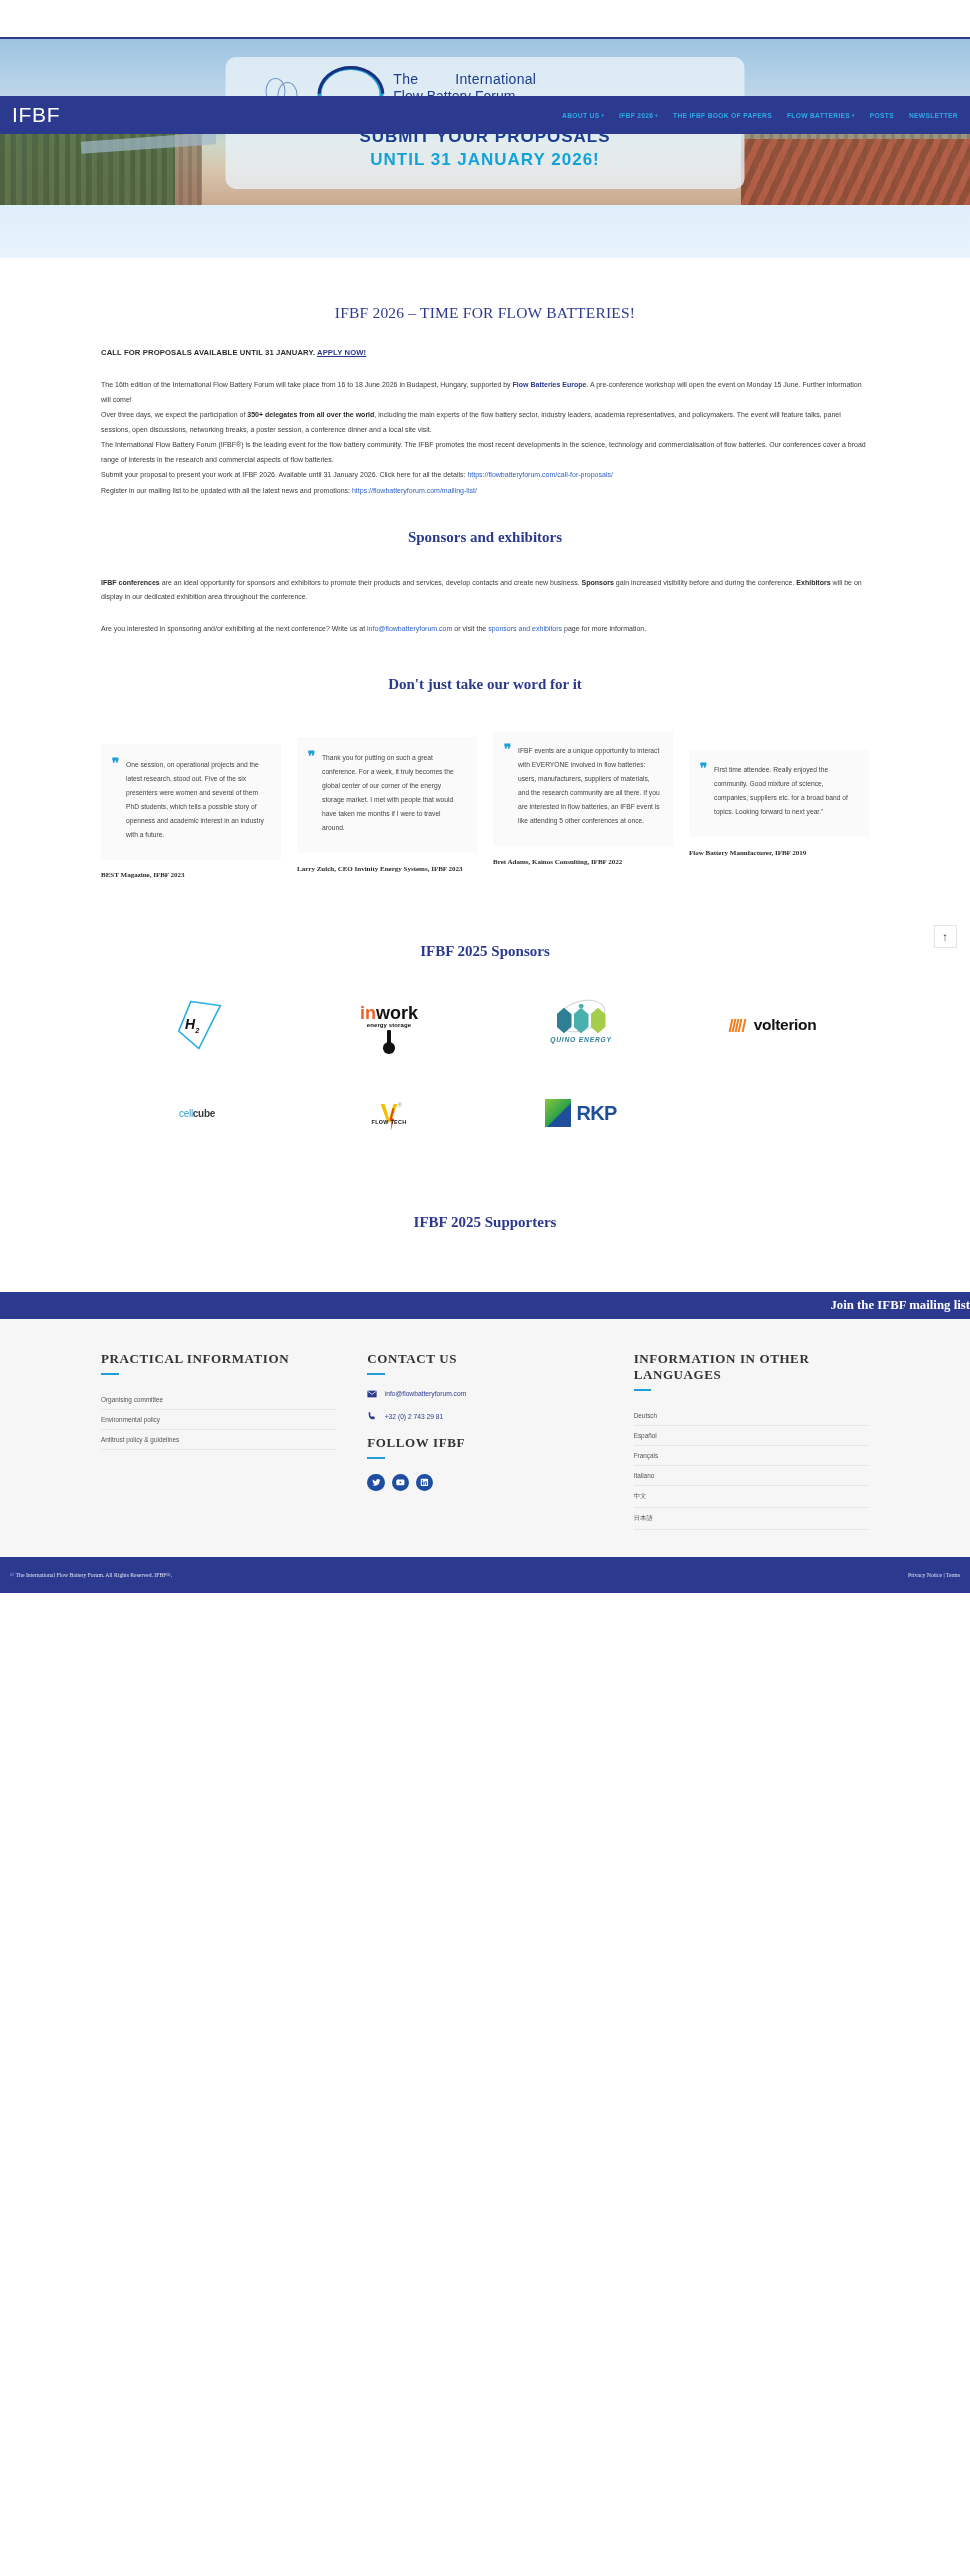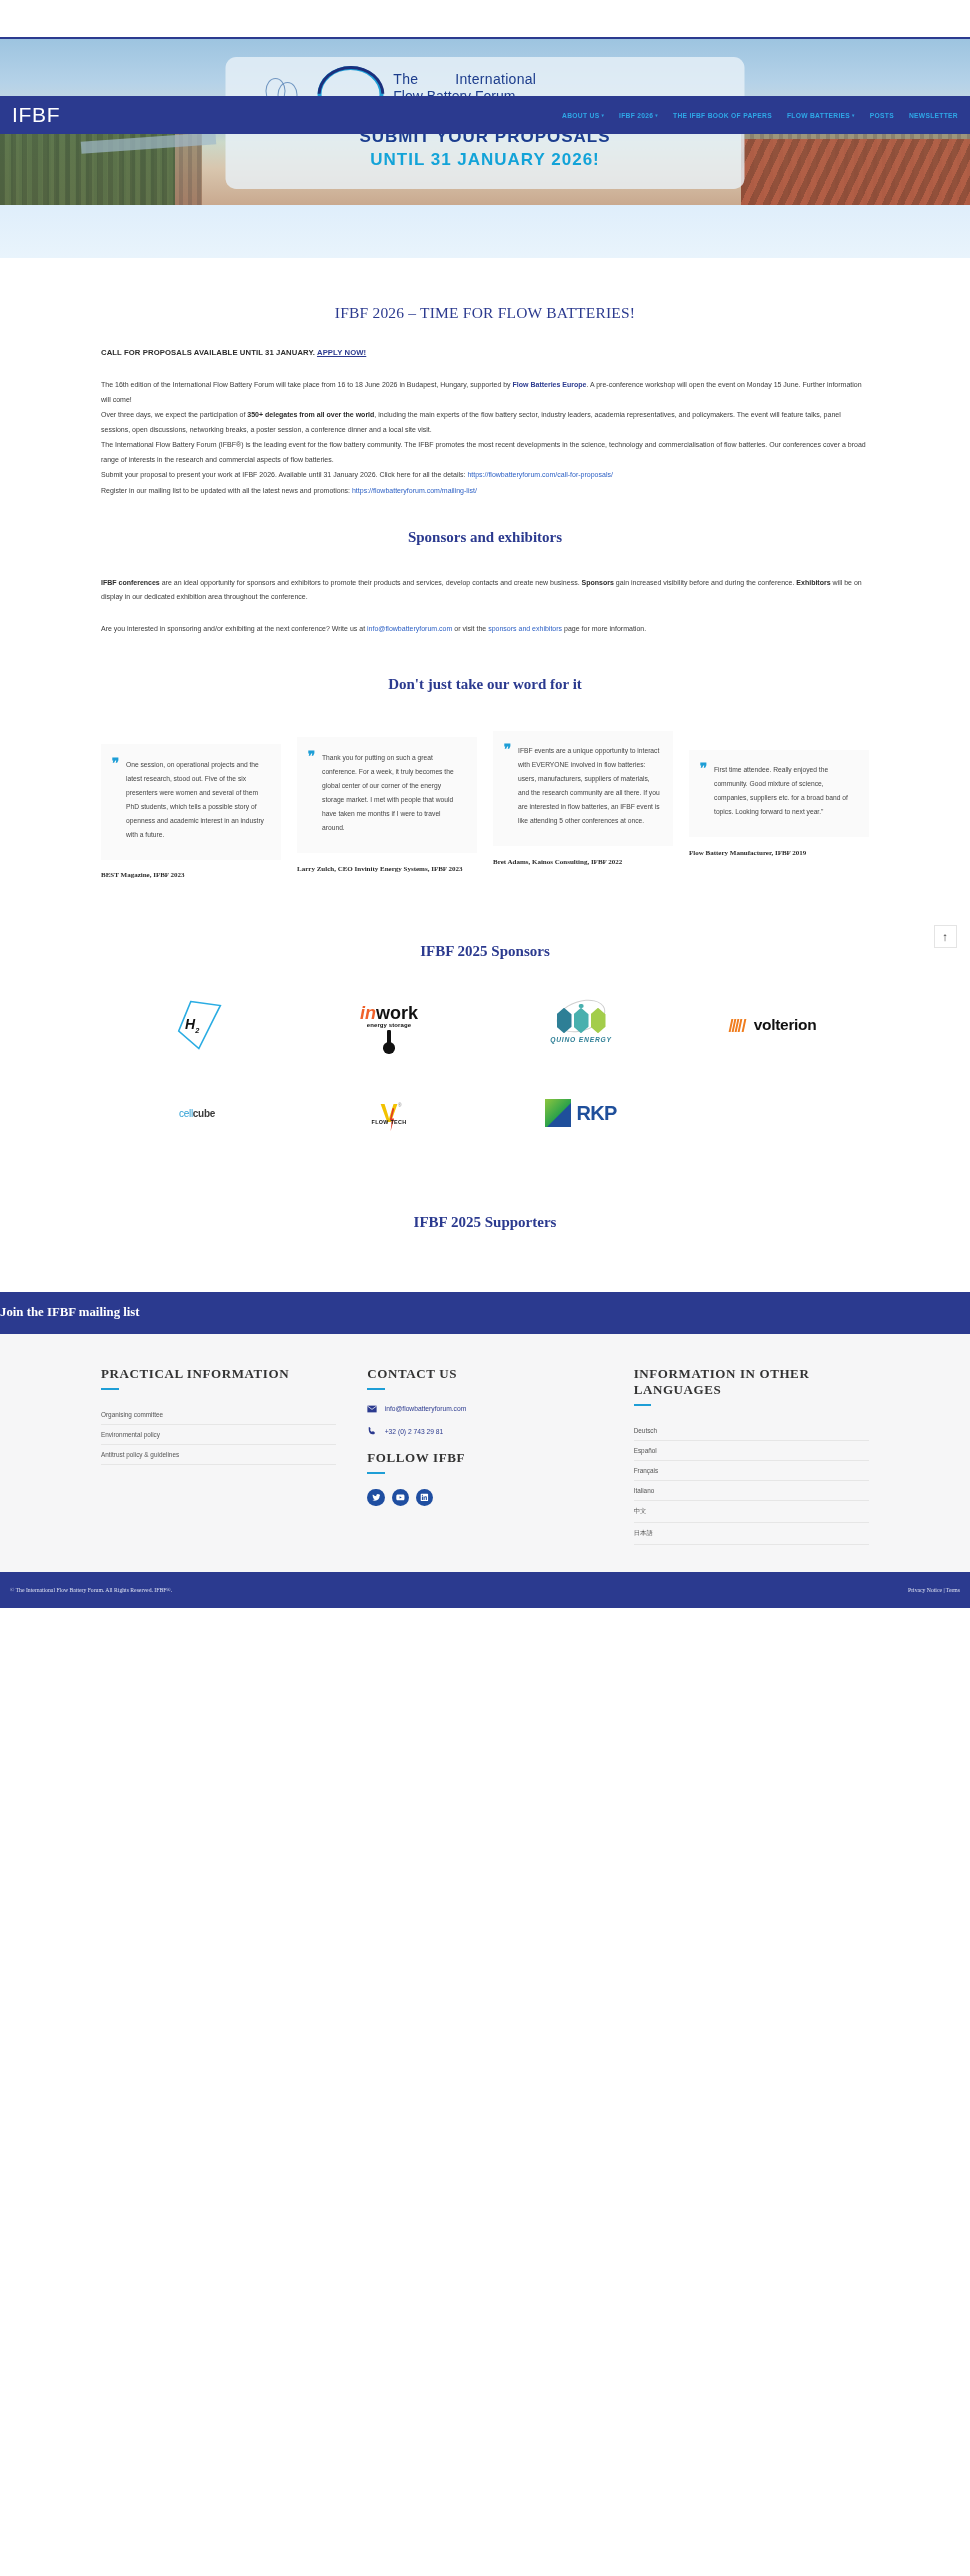--- a/index.html
+++ b/index.html
@@ -195,21 +195,21 @@
   .lg-h2 { position:relative; width:51px; height:50px; }
   .lg-h2 svg { position:absolute; inset:0; }
   .lg-h2 span {
     position:absolute; left:13.5px; top:16px;
     font-style:italic; font-weight:700; font-size:14px; color:#111;
   }
   .lg-h2 sub { font-size:7.4px; }
 
   .lg-inflow { text-align:center; line-height:1; }
   .lg-inflow .w { font-size:18px; font-weight:700; }
-  .lg-inflow .o1 { color:#f0612a;font-style:italic; }
+  .lg-inflow .o1 { color:#f0612a; }
   .lg-inflow .bl { color:#111; }
   .lg-inflow .tag { font-size:6px; font-weight:700; color:#111; letter-spacing:0.1px; margin-top:0.7px; }
   .lg-inflow .stalk {
     width:3.4px; height:17.5px; background:#111; margin:1.3px auto 0; border-radius:1.3px;
     position:relative;
   }
   .lg-inflow .stalk::after{
     content:""; position:absolute; left:-4px; bottom:-6.7px;
     width:11.5px; height:11.5px; background:#111; border-radius:50%;
   }
@@ -263,22 +263,22 @@
 
   .lg-rkp { display:flex; align-items:center; gap:5.4px; }
   .lg-rkp .mark {
     width:25.6px; height:28px;
     background: linear-gradient(135deg,#8dc63f 0%,#2aa24a 55%,#1f4f9b 56%,#1f4f9b 100%);
   }
   .lg-rkp .txt { font-size:20px; font-weight:700; color:#1f4f9b; letter-spacing:-0.7px; }
 
   
   .mailing-banner {
-    background:#2b3a8f; height:42px; margin-top:61px;
-    display:flex; align-items:center; justify-content:flex-start;
+    background:#2b3a8f; height:27px; margin-top:61px;
+    display:flex; align-items:center; justify-content:flex-end;
   }
   .mailing-banner h3 {
     color:#fff; font-family:"Liberation Serif", serif;
     font-size:12.8px; font-weight:700;
   }
 
   
   footer { background:#f6f6f7; padding: 32px 0 27px; }
   .footer-grid { display:grid; grid-template-columns: 1fr 1fr 1fr; gap:31px; }
   .f-head {

